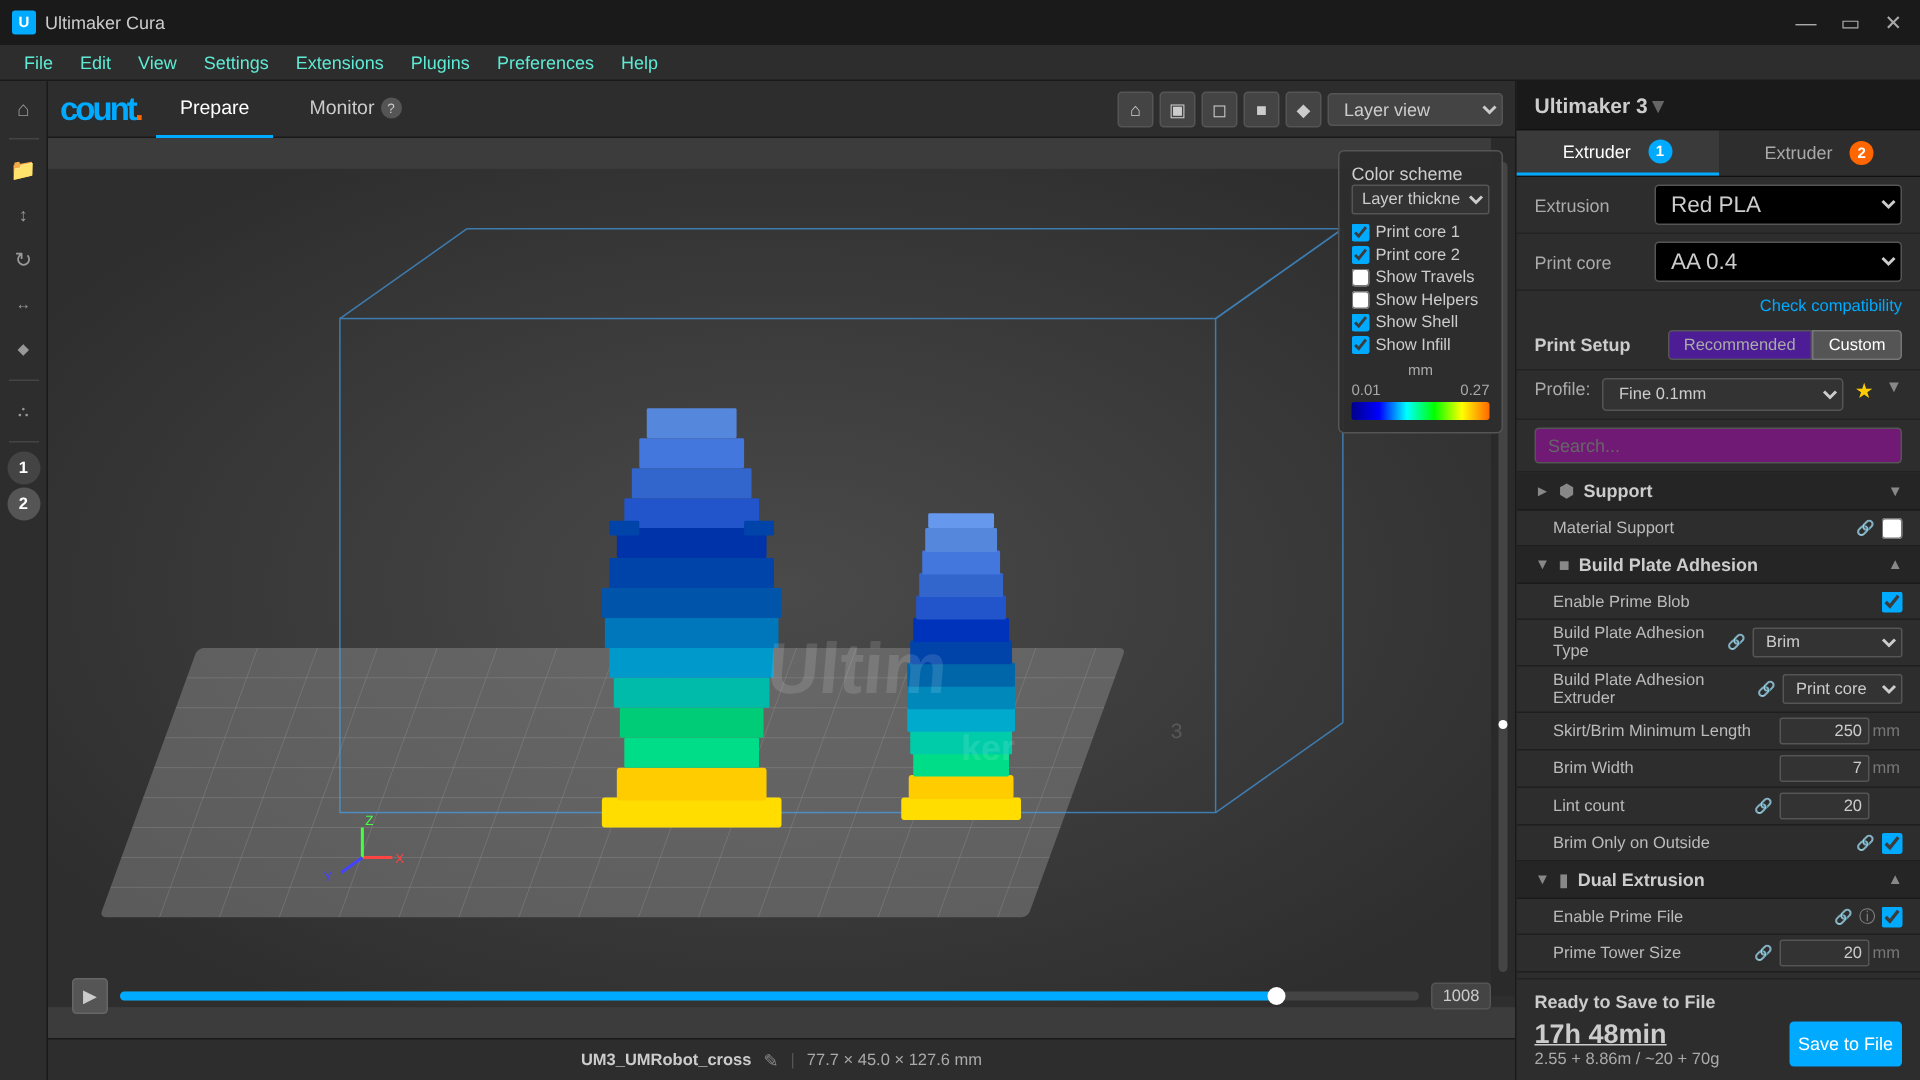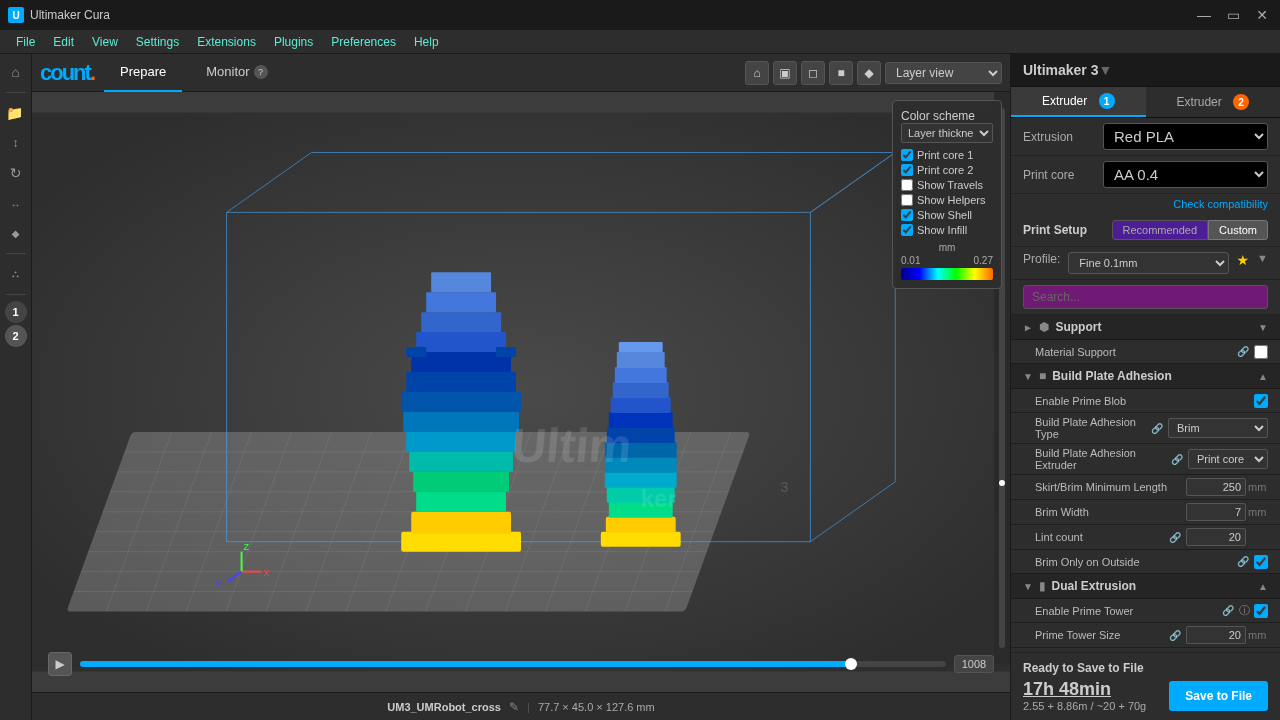--- a/index.html
+++ b/index.html
@@ -118,21 +118,21 @@
     .param-unit { font-size: 11px; color: #777; margin-left: 2px; width: 20px; }
     .param-checkbox { width: 14px; height: 14px; accent-color: #00aaff; }
     .param-select { background: #333; border: 1px solid #555; color: #ccc; font-size: 11px; padding: 2px 4px; border-radius: 2px; width: 100px; }
 
     
     #ready-section { padding: 8px 12px; border-top: 1px solid #222; background: #2d2d2d; }
     #ready-title { font-size: 12px; font-weight: bold; color: #ccc; margin-bottom: 4px; }
     #save-row { display: flex; align-items: center; justify-content: space-between; }
     #save-info { font-size: 11px; color: #aaa; }
     #save-time { font-size: 18px; font-weight: bold; color: #ccc; text-decoration: underline; }
-    #save-btn { background: #00aaff; color: white; border: none; padding: 8px 16px; border-radius: 3px; cursor: pointer; font-size: 12px; font-weight: bold; }
+    #save-btn { background: #00aaff; color: white; border: none; padding: 8px 6px; border-radius: 3px; cursor: pointer; font-size: 12px; font-weight: normal; }
 
     
     #svg-scene { position: absolute; top: 0; left: 0; width: 100%; height: 100%; }
   </style>
 </head>
 <body>
 
 <div id="titlebar">
   <div id="titlebar-left">
     <div class="app-icon">U</div>
@@ -495,21 +495,21 @@
         <input type="checkbox" class="param-checkbox" checked="" style="">
       </div>
 
       <div class="section-header">
         <span class="section-arrow">▼</span>
         <span class="section-icon">▮</span>
         <span class="section-title">Dual Extrusion</span>
         <span class="section-chevron">▲</span>
       </div>
       <div class="param-row">
-        <span class="param-name">Enable Prime Tower</span>
+        <span class="param-name">Enable Prime File</span>
         <span class="param-link">🔗</span>
         <span style="color:#888; font-size:11px; margin-right:4px; cursor:pointer;">ⓘ</span>
         <input type="checkbox" class="param-checkbox" checked="" style="">
       </div>
       <div class="param-row">
         <span class="param-name">Prime Tower Size</span>
         <span class="param-link">🔗</span>
         <input class="param-input" type="text" value="20" style="">
         <span class="param-unit">mm</span>
       </div>

